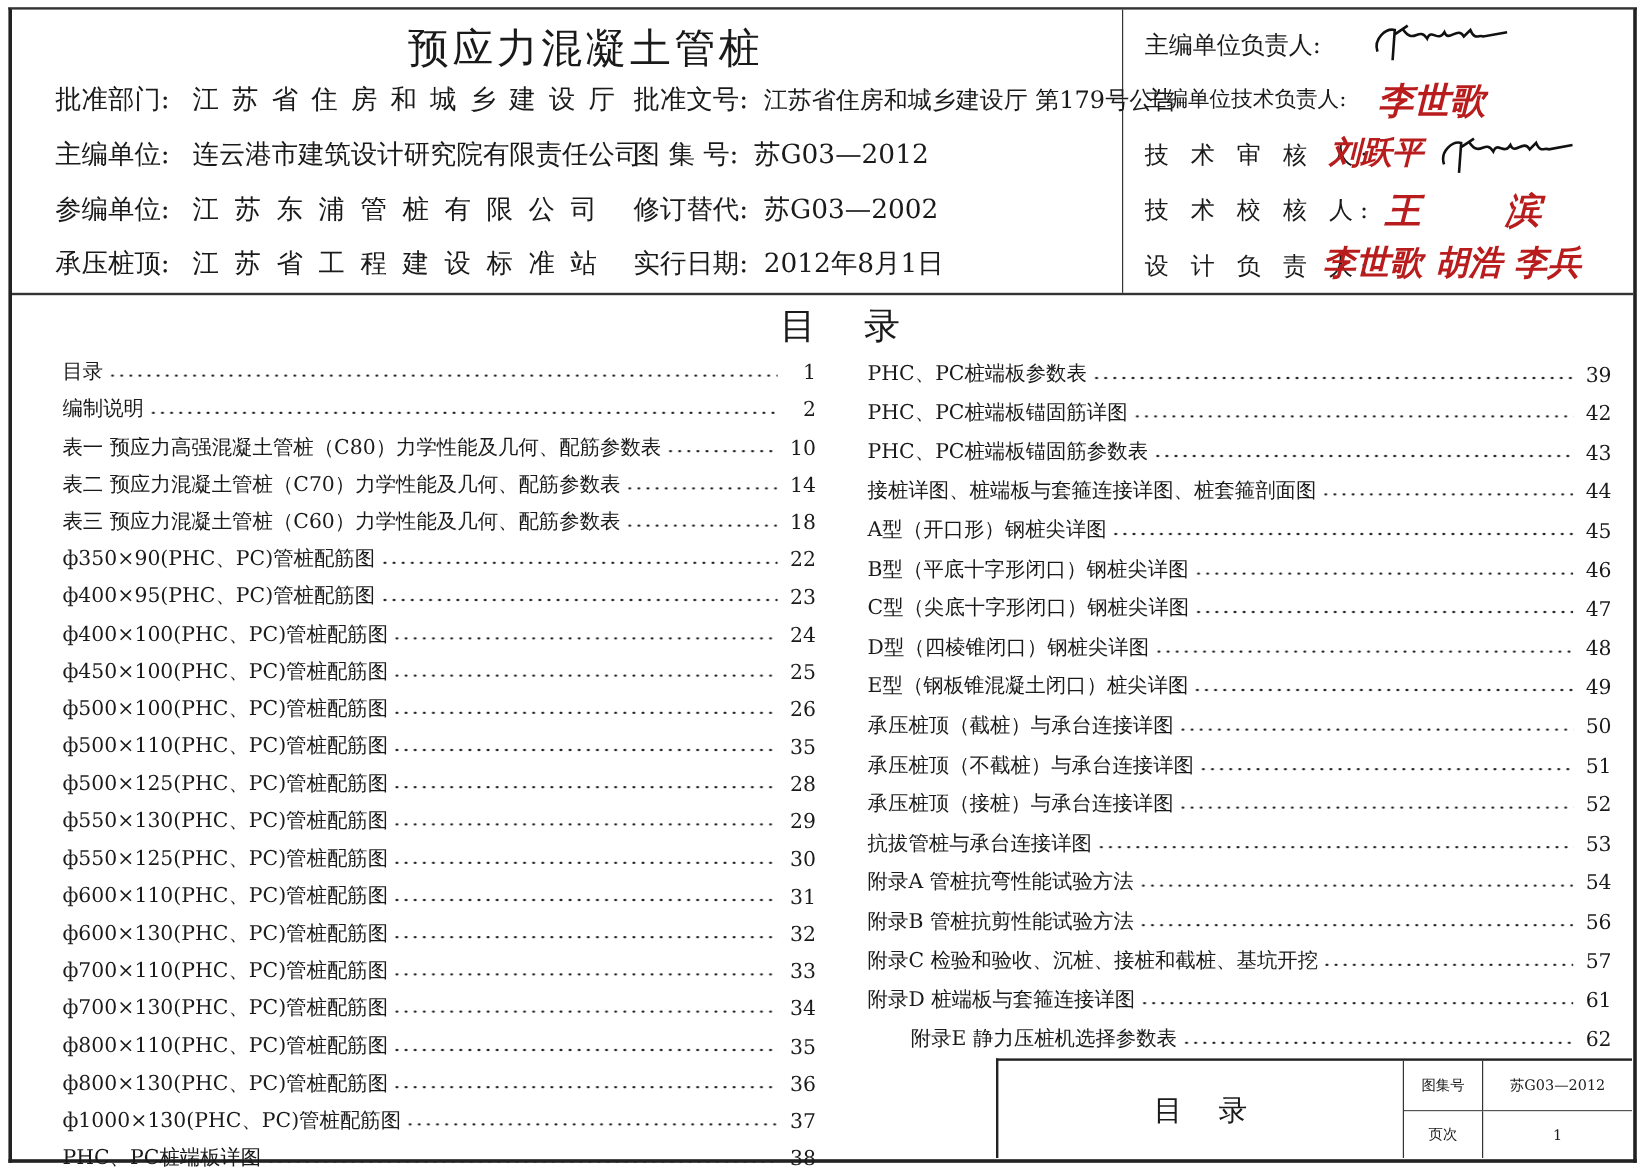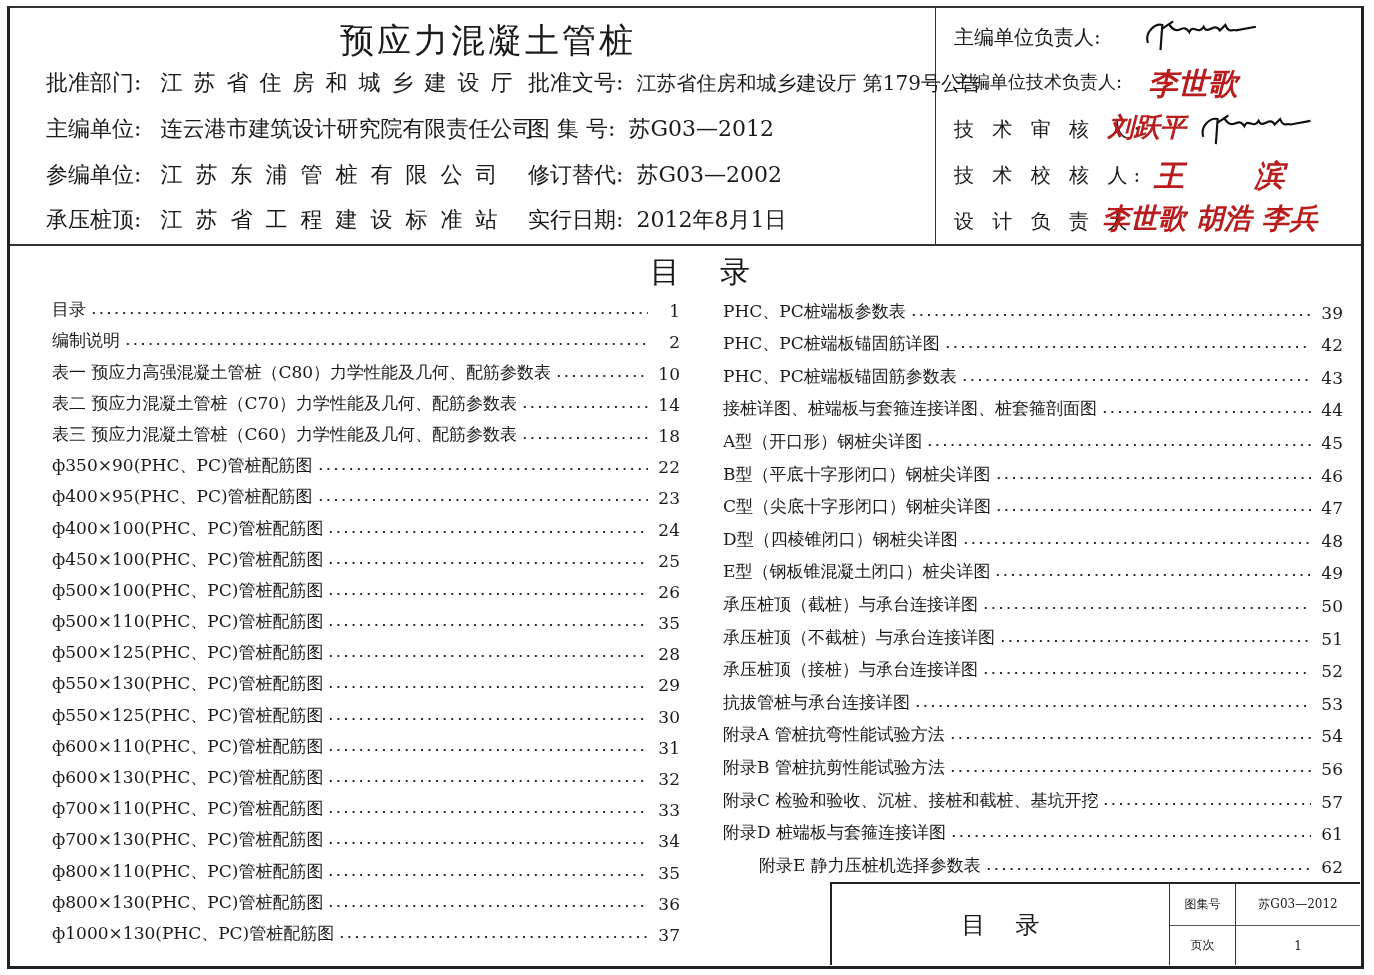--- a/index.html
+++ b/index.html
@@ -249,20 +249,25 @@
       <div class="toc-item">
         <span class="toc-title">ф800×130(PHC、PC)管桩配筋图</span>
         <span class="toc-dots"></span>
         <span class="toc-page">36</span>
       </div>
       <div class="toc-item">
         <span class="toc-title">ф1000×130(PHC、PC)管桩配筋图</span>
         <span class="toc-dots"></span>
         <span class="toc-page">37</span>
       </div>
+      <div class="toc-item">
+        <span class="toc-title">PHC、PC桩端板详图</span>
+        <span class="toc-dots"></span>
+        <span class="toc-page">38</span>
+      </div>
     </div>
 
   <div class="toc-col right" id="toc-right">
       <div class="toc-item" style="height: 32.6px;">
         <span class="toc-title">PHC、PC桩端板参数表</span>
         <span class="toc-dots"></span>
         <span class="toc-page">39</span>
       </div>
       <div class="toc-item" style="height: 32.6px;">
         <span class="toc-title">PHC、PC桩端板锚固筋详图</span>

